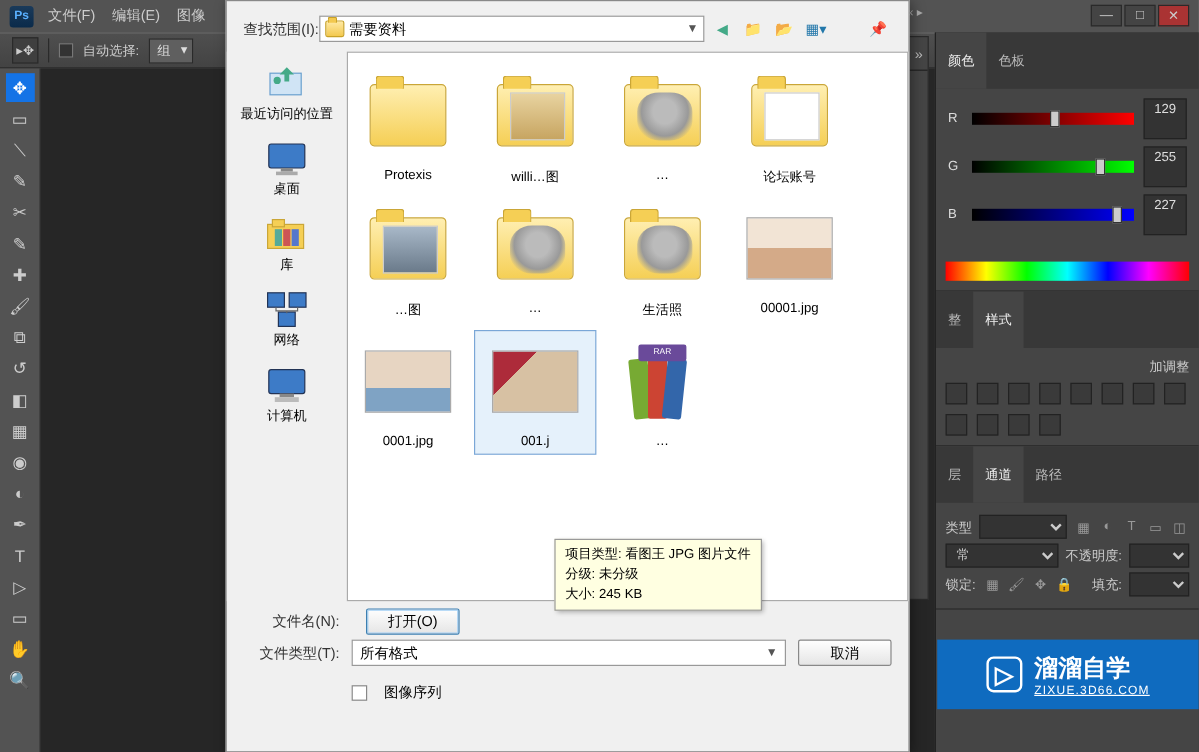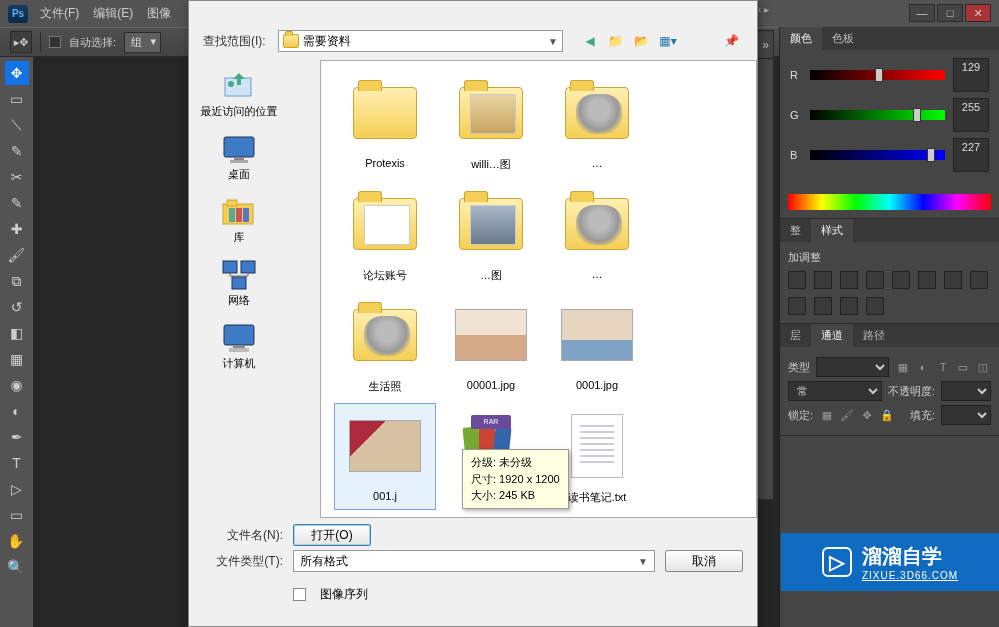--- a/index.html
+++ b/index.html
@@ -22,64 +22,64 @@
 
 .ps-canvas { position:absolute; left:0; top:57px; right:0; bottom:0; background:#262626; }
 .ps-tools { position:absolute; left:0; top:57px; width:34px; background:#535353; height:570px; display:flex; flex-direction:column; align-items:center; padding-top:4px; gap:2px; border-right:1px solid #2a2a2a; }
 .tool { width:24px; height:24px; display:flex; align-items:center; justify-content:center; color:#ccc; font-size:14px; cursor:pointer; }
 .tool.active { background:#1473e6; color:#fff; }
 
 
 .right-col { position:absolute; right:0; top:27px; width:220px; bottom:0; background:#454545; border-left:1px solid #222; }
 .panel { background:#454545; border-bottom:1px solid #2a2a2a; }
 .panel-tabs { display:flex; background:#383838; font-size:11px; color:#bbb; }
-.ptab { padding:4px 10px; cursor:pointer; }
+.ptab { padding:16px 10px; cursor:pointer; }
 .ptab.active { background:#454545; color:#eee; }
 .color-panel-body { padding:8px 10px 12px; }
 .slider-row { display:flex; align-items:center; gap:8px; margin-bottom:6px; }
 .slider-label { width:12px; color:#ddd; font-size:11px; }
 .slider-track { flex:1; height:10px; position:relative; }
 .slider-track.r { background:linear-gradient(to right,#000,#f00); }
 .slider-track.g { background:linear-gradient(to right,#000,#0f0); }
 .slider-track.b { background:linear-gradient(to right,#000,#00f); }
 .slider-thumb { position:absolute; top:-2px; width:8px; height:14px; background:#ccc; border:1px solid #333; }
 .slider-val { width:36px; height:34px; background:#333; border:1px solid #222; color:#ddd; text-align:center; font-size:11px; line-height:16px; }
 .spectrum { height:16px; margin:4px 8px 8px; background:linear-gradient(to right,#f00,#ff0,#0f0,#0ff,#00f,#f0f,#f00); }
 
-.adj-panel-body { padding:8px; color:#ccc; font-size:11px; }
+.adj-panel-body { padding:8px; color:#ccc; font-size:11px;text-align:right; }
 .adj-icons { display:flex; gap:8px; margin-top:6px; flex-wrap:wrap; }
 .adj-ic { width:18px; height:18px; background:#3a3a3a; border:1px solid #222; }
 
 .layers-body { padding:6px 8px; color:#ccc; font-size:11px; }
 .prop-row { display:flex; align-items:center; gap:6px; margin:4px 0; }
 .prop-sel { flex:1; background:#333; border:1px solid #222; color:#ccc; padding:2px 4px; font-size:11px; }
 .mini-icons { display:flex; gap:4px; }
 .mi { width:16px; height:16px; color:#999; display:flex; align-items:center; justify-content:center; font-size:11px; }
 
 
 .fpanel { position:absolute; top:30px; right:225px; width:38px; height:470px; background:#454545; border:1px solid #2a2a2a; }
 .fpanel-top { height:28px; border-bottom:1px solid #222; display:flex; align-items:center; justify-content:flex-end; padding-right:4px; color:#bbb; }
 
 
 .dialog { position:absolute; left:188px; top:0; width:570px; height:627px; background:#f0f0f0; border:1px solid #888; box-shadow: 2px 2px 10px rgba(0,0,0,.4); font-size:12px; color:#000; }
-.dlg-row1 { display:flex; align-items:center; padding:29px 14px 8px; gap:12px; }
+.dlg-row1 { display:flex; align-items:center; padding:12px 14px 8px; gap:0; }
 .dlg-label { color:#333; }
 .lookin-select { flex:1; display:flex; align-items:center; background:#fff; border:1px solid #999; height:22px; padding:0 4px; gap:4px; }
 .folder-ic { width:16px; height:14px; background:linear-gradient(#ffe9a3,#f3c94f); border:1px solid #c9a227; border-radius:2px; position:relative; }
 .folder-ic:before { content:""; position:absolute; top:-4px; left:1px; width:6px; height:4px; background:#f3c94f; border:1px solid #c9a227; border-bottom:none; border-radius:2px 2px 0 0; }
 .dd-arrow { margin-left:auto; color:#555; font-size:10px; }
 .nav-icons { display:flex; gap:4px; margin-left:4px; }
 .nav-ic { width:22px; height:22px; display:flex; align-items:center; justify-content:center; border:1px solid transparent; border-radius:3px; }
 
-.dlg-body { display:flex; height:458px;gap:31px; }
+.dlg-body { display:flex; height:458px; }
 .places { width:100px; background:#f0f0f0; padding:6px 0; display:flex; flex-direction:column; align-items:center; gap:6px; }
 .place { display:flex; flex-direction:column; align-items:center; gap:2px; width:90px; padding:4px 2px; font-size:11px; text-align:center; cursor:pointer; }
 .place-ic { width:36px; height:32px; display:flex; align-items:center; justify-content:center; }
 
-.filepane { flex:1; background:#fff; border:1px solid #aaa; overflow:auto; padding:10px 14px; display:flex; flex-wrap:wrap; align-content:flex-start; gap:6px 6px; }
+.filepane { flex:1; background:#fff; border:1px solid #aaa; overflow:auto; padding:10px 0; display:flex; flex-wrap:wrap; align-content:flex-start; gap:6px 6px; }
 .fitem { width:100px; display:flex; flex-direction:column; align-items:center; text-align:center; font-size:11px; gap:6px; padding:4px 2px; }
 .fitem.selected { outline:1px solid #7aa7d7; background:#e5f1fb; }
 .thumb { width:76px; height:76px; display:flex; align-items:center; justify-content:center; }
 .big-folder { width:64px; height:52px; background:linear-gradient(#ffefb2,#f5cf55); border:1px solid #caa637; border-radius:4px; position:relative; }
 .big-folder:before { content:""; position:absolute; top:-8px; left:4px; width:22px; height:10px; background:#f5cf55; border:1px solid #caa637; border-bottom:none; border-radius:3px 3px 0 0; }
 .big-folder .inner { position:absolute; inset:6px 6px 4px 10px; background:#fff; border:1px solid #ccc; }
 .big-folder .smudge { position:absolute; inset:6px 6px 4px 10px; background:radial-gradient(ellipse at 50% 40%, #bbb 30%, #999 60%, transparent 80%); border-radius:40%; }
 .photo { width:72px; height:52px; background:#cde; border:1px solid #aaa; }
 .photo.p1 { background:linear-gradient(#e7d5c2 60%, #7fa3c4 60%); }
 .photo.p2 { background:linear-gradient(135deg,#ad2b3a 30%,#d7c1a3 30%); }
@@ -87,21 +87,21 @@
 .txtfile:before { content:""; position:absolute; top:10px; left:8px; right:8px; height:2px; background:#ccd; box-shadow:0 6px #ccd,0 12px #ccd,0 18px #ccd,0 24px #ccd,0 30px #ccd,0 36px #ccd; }
 .rarfile { width:56px; height:62px; position:relative; }
 .books { position:absolute; inset:0; }
 .book { position:absolute; bottom:0; width:16px; height:50px; border-radius:2px; }
 
 .dlg-bottom { padding:2px 14px 8px; }
 .brow { display:flex; align-items:center; gap:10px; margin:4px 0; }
 .blabel { width:80px; text-align:right; color:#333; }
 .binput { flex:1; background:#fff; border:1px solid #999; height:22px; padding:0 6px; font-size:12px; }
 .win-button { width:78px; height:22px; border:1px solid #888; background:linear-gradient(#fefefe,#e5e5e5); border-radius:2px; font-size:12px; cursor:pointer; }
-.win-button.default { border:1px solid #3c7fb1; box-shadow:0 0 0 1px #a3d0f5 inset; }
+.win-button.default { border:1px solid #3c7fb1; box-shadow:0 0 0 1px #a3d0f5 inset;margin-left:12px; }
 .chk { width:13px; height:13px; border:1px solid #888; background:#fff; display:inline-block; margin-right:4px; vertical-align:middle; }
 
 
 .tooltip { position:absolute; left:462px; top:449px; background:#ffffe1; border:1px solid #999; padding:4px 8px; font-size:11px; line-height:1.5; white-space:nowrap; box-shadow:2px 2px 4px rgba(0,0,0,.3); z-index:50; }
 
 
 .watermark { position:absolute; right:0; bottom:36px; width:218px; height:58px; background:#0f6bbf; color:#fff; display:flex; align-items:center; justify-content:center; gap:10px; font-size:20px; font-weight:bold; }
 .wm-sub { font-size:10px; font-weight:normal; letter-spacing:1px; display:block;text-decoration:underline; }
 .wm-ic { width:30px; height:30px; border:2px solid #fff; border-radius:6px; display:flex; align-items:center; justify-content:center; }
 
@@ -411,26 +411,20 @@
               <div class="books">
           <div class="book" style="left:2px; background:#7a3; transform:rotate(-6deg)"></div>
           <div class="book" style="left:16px; background:#c43"></div>
           <div class="book" style="left:30px; background:#36a; transform:rotate(6deg)"></div>
           <div style="position:absolute;top:0;left:8px;right:8px;height:14px;background:#6a4a9a;border-radius:2px;color:#fff;font-size:7px;text-align:center;line-height:14px">RAR</div>
         </div>
             </div>
           </div>
         <span>…</span>
       </div>
-      <div class="fitem">
-        <div class="thumb">
-            <div class="txtfile"></div>
-          </div>
-        <span>读书笔记.txt</span>
-      </div>
     </div>
   </div>
 
   <div class="dlg-bottom">
     <div class="brow">
       <span class="blabel">文件名(N):</span>
       <button class="win-button default">打开(O)</button>
     </div>
     <div class="brow">
       <span class="blabel">文件类型(T):</span>
@@ -441,22 +435,22 @@
       <button class="win-button">取消</button>
     </div>
     <div class="brow" style="margin-top:14px; padding-left:90px">
       <span class="chk"></span>
       <span>图像序列</span>
     </div>
   </div>
 </div>
 
 <div class="tooltip">
+  <div>项目类型: 看图王 JPG 图片文件</div>
   <div>分级: 未分级</div>
-  <div>尺寸: 1920 x 1200</div>
   <div>大小: 245 KB</div>
 </div>
 
 <div class="watermark">
   <div class="wm-ic">▷</div>
   <div>
     <span>溜溜自学</span>
     <span class="wm-sub">ZIXUE.3D66.COM</span>
   </div>
 </div>

